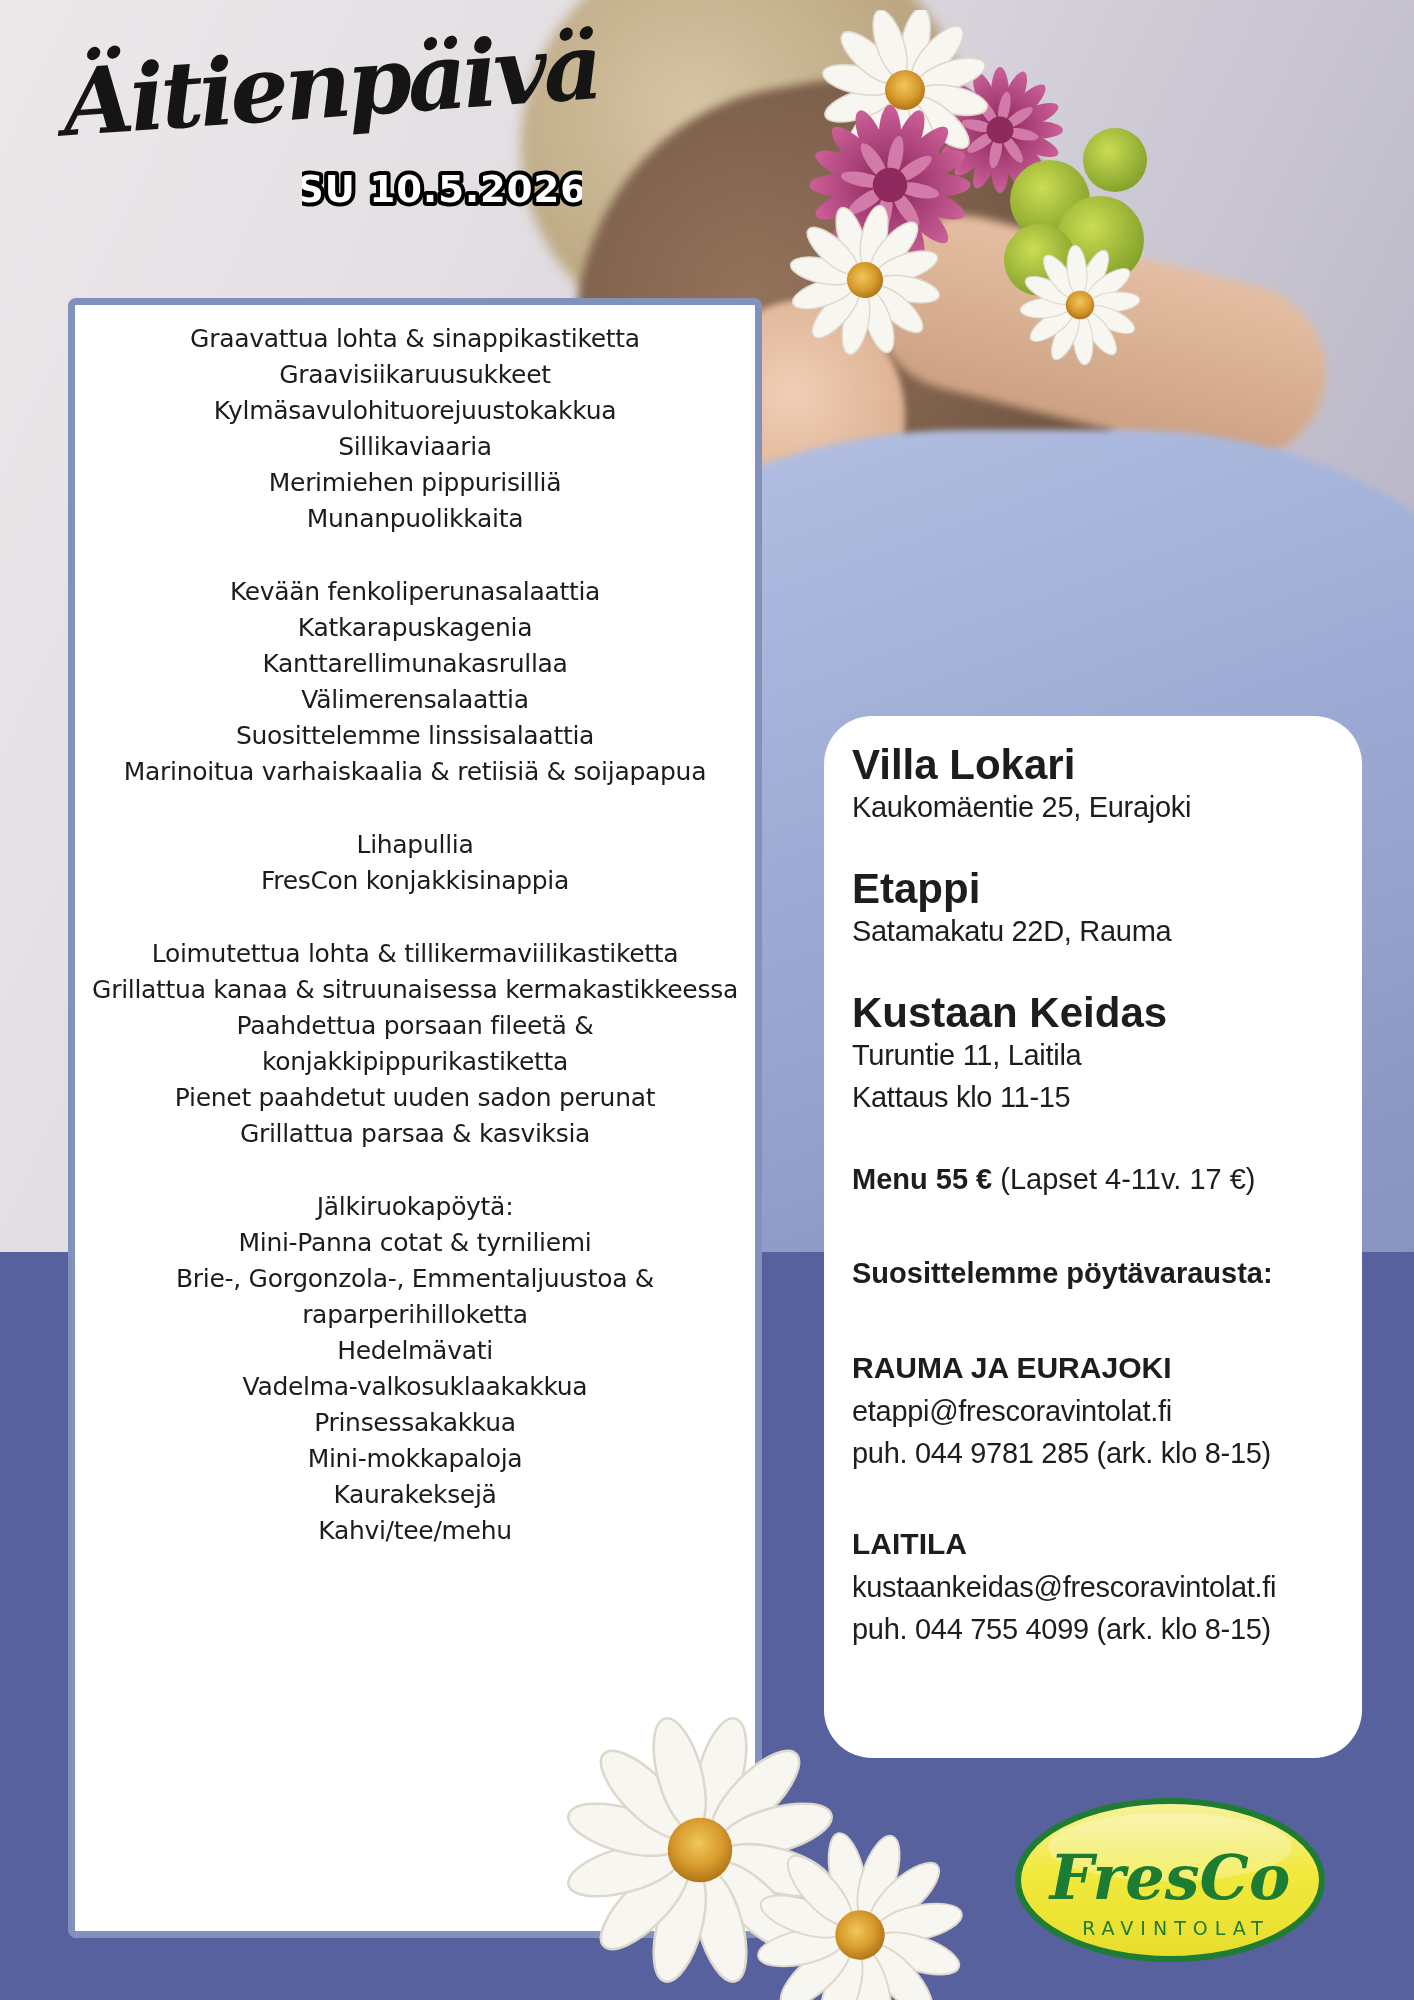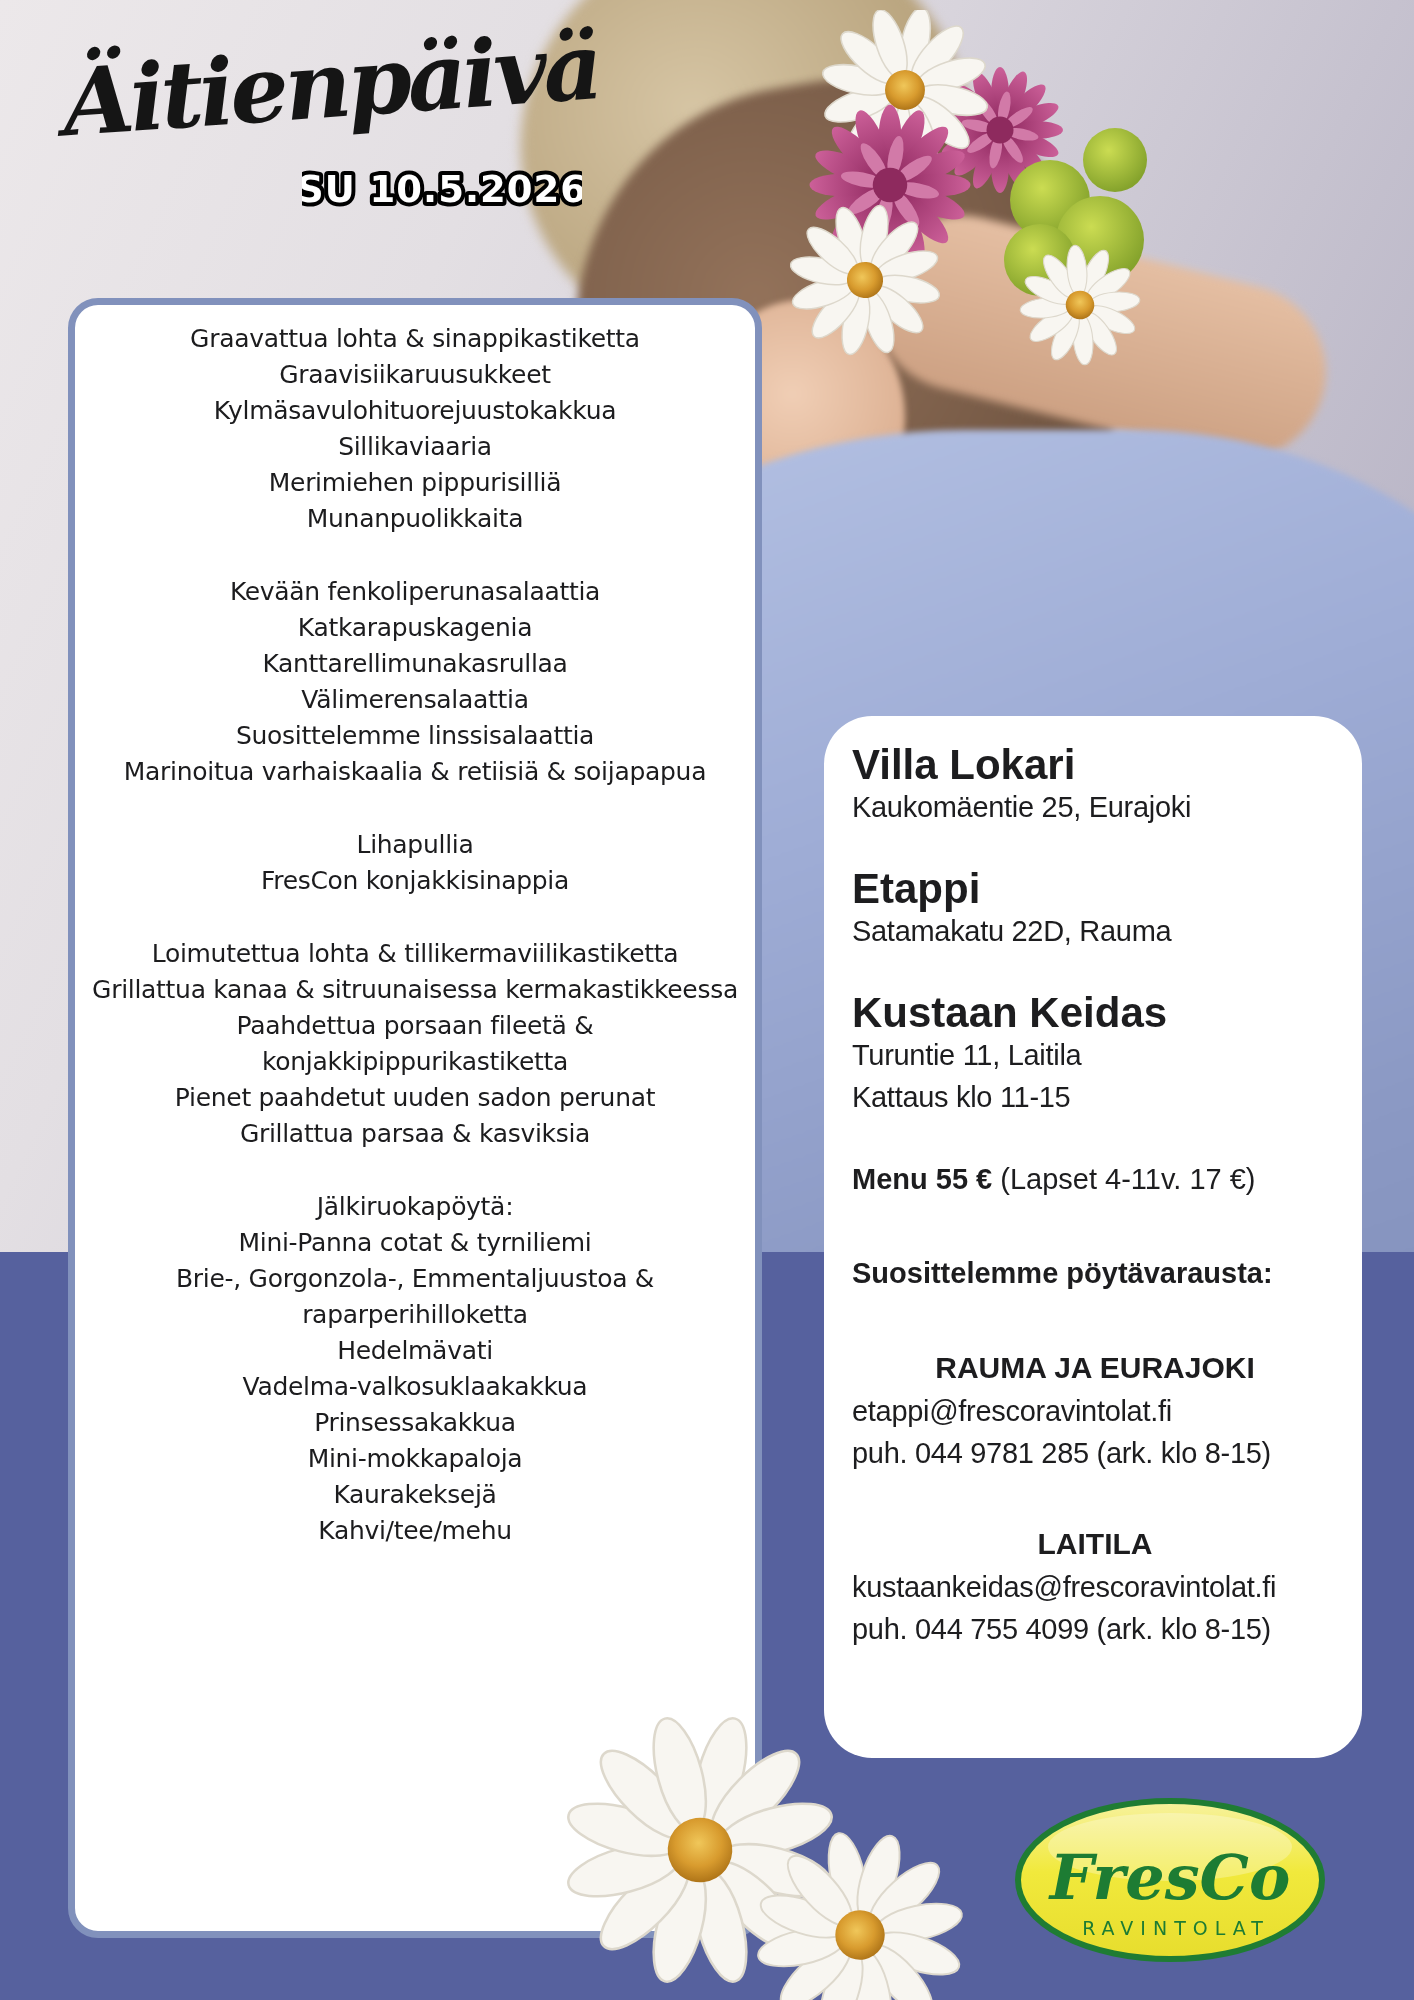--- a/index.html
+++ b/index.html
@@ -36,42 +36,42 @@
   
   .title{position:absolute;left:62px;top:38px;width:560px;z-index:3;
     font-family:"DejaVu Serif",serif;font-style:italic;font-weight:bold;
     font-size:92px;line-height:1.0;color:#151515;letter-spacing:-4px;
     transform:rotate(-4deg);white-space:nowrap;}
   .date-badge{position:absolute;left:302px;top:158px;z-index:3;}
 
   
   .menu-card{position:absolute;left:68px;top:298px;width:694px;height:1640px;z-index:2;
     box-sizing:border-box;background:var(--card-bg);
-    border:7px solid var(--menu-card-border);border-radius:30px;
+    border:7px solid var(--menu-card-border);border-radius:8px;
     padding:16px 12px;overflow:hidden;}
   .menu-list{display:flex;flex-direction:column;align-items:stretch;}
   .menu-section{margin-bottom:37px;}
   .menu-section:last-child{margin-bottom:0;}
   .menu-line{font-family:"DejaVu Sans",sans-serif;font-size:25px;line-height:36px;
     letter-spacing:-0.3px;color:var(--text-dark);text-align:center;}
 
   
   .info-card{position:absolute;left:824px;top:716px;width:538px;height:1042px;z-index:2;
     box-sizing:border-box;background:var(--card-bg);border-radius:48px;
     padding:28px 24px 24px 28px;overflow:hidden;
     font-family:"Liberation Sans",sans-serif;color:#1d1d1f;}
   .venue{margin-bottom:40px;}
   .venue-name{font-size:42px;font-weight:bold;line-height:42px;}
   .venue-line{font-size:29px;line-height:42px;letter-spacing:-0.3px;}
   .price-line{margin-top:26px;font-size:29px;line-height:42px;white-space:nowrap;}
   .price-bold{font-weight:bold;}
   .booking-heading{margin-top:52px;font-size:29px;font-weight:bold;line-height:42px;}
   .contacts{margin-top:52px;}
   .contact{margin-bottom:48px;}
-  .contact-region{font-size:30px;font-weight:bold;line-height:44px;text-align:center;}
+  .contact-region{font-size:30px;font-weight:bold;line-height:44px;}
   .contact-line{font-size:29px;line-height:42px;letter-spacing:-0.3px;}
 
   
   .bottom-daisies{position:absolute;left:540px;top:1700px;width:430px;height:300px;z-index:4;}
   .fresco-logo{position:absolute;left:1010px;top:1795px;width:320px;height:170px;z-index:3;}
   .defs-holder{position:absolute;width:0;height:0;overflow:hidden;}
 </style>
 </head>
 <body>
 

